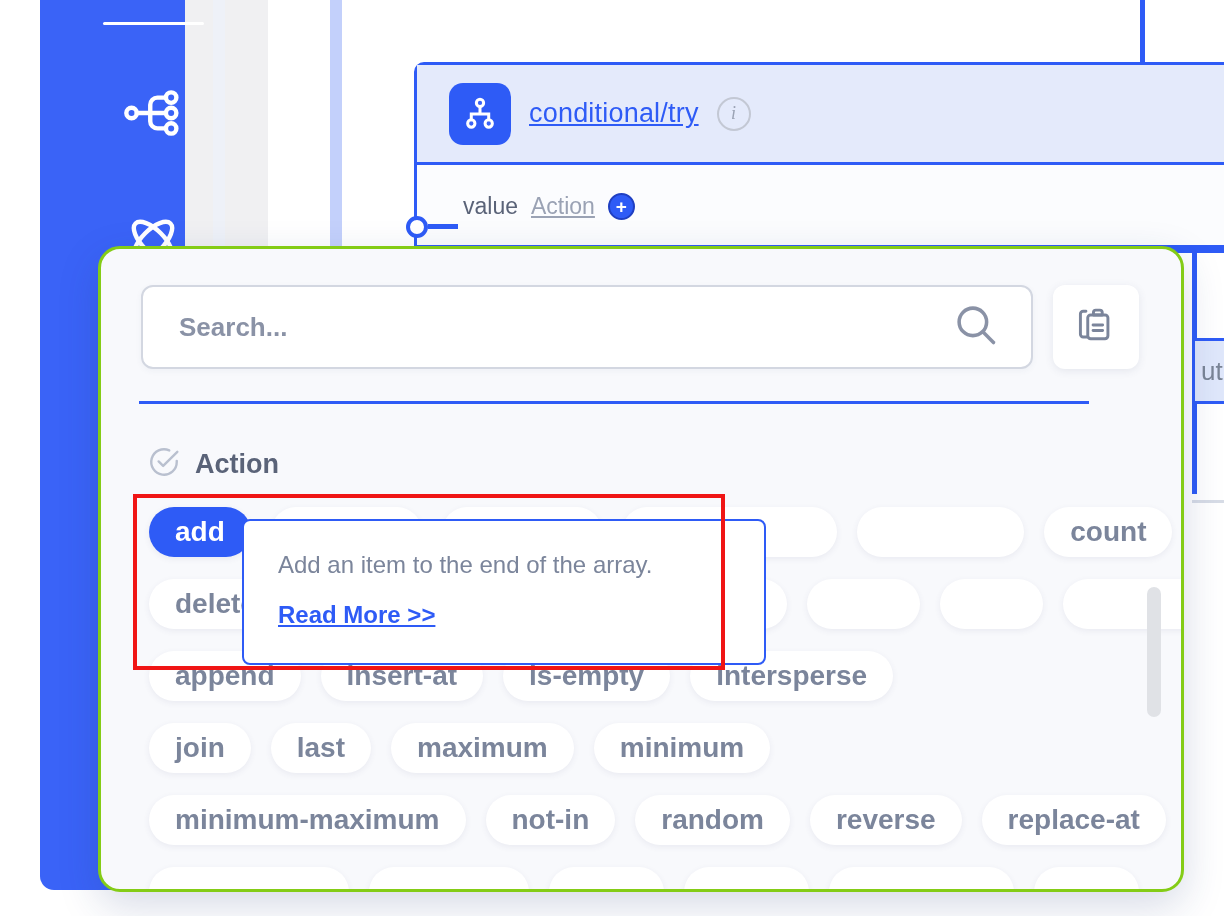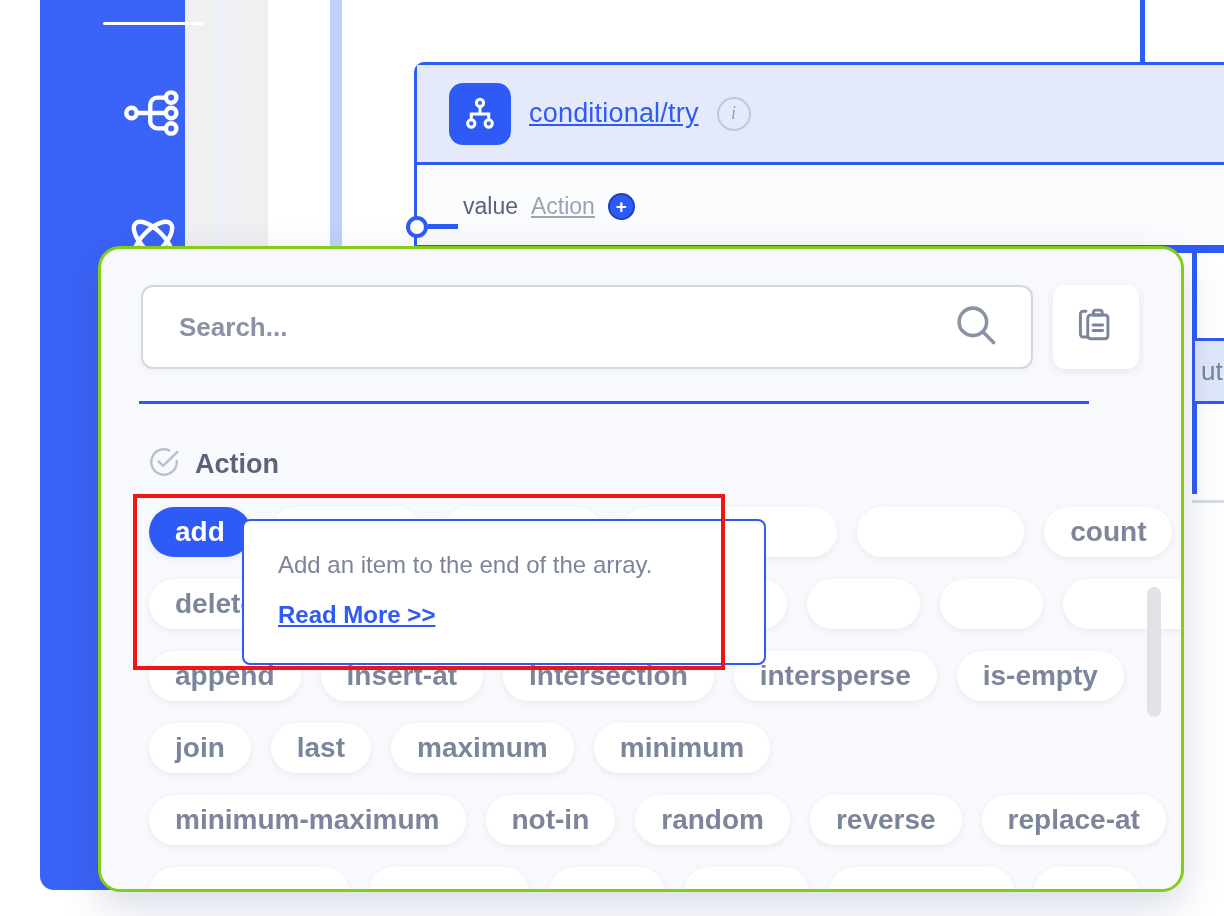--- a/index.html
+++ b/index.html
@@ -278,23 +278,22 @@
         <div class="pill" style="color: transparent;">empty</div>
         <div class="pill" style="color: transparent;">every</div>
         <div class="pill" style="color: transparent;">filter</div>
         <div class="pill" style="color: transparent;">find</div>
         <div class="pill" style="color: transparent;">first-entry</div>
         <div class="pill">duplicate</div>
       </div>
       <div class="pill-row">
         <div class="pill">append</div>
         <div class="pill">insert-at</div>
-        <div class="pill">intersection</div>
+        <div class="pill">is-empty</div>
         <div class="pill">intersperse</div>
-        <div class="pill">is-empty</div>
       </div>
       <div class="pill-row">
         <div class="pill">join</div>
         <div class="pill">last</div>
         <div class="pill">maximum</div>
         <div class="pill">minimum</div>
       </div>
       <div class="pill-row">
         <div class="pill">minimum-maximum</div>
         <div class="pill">not-in</div>

